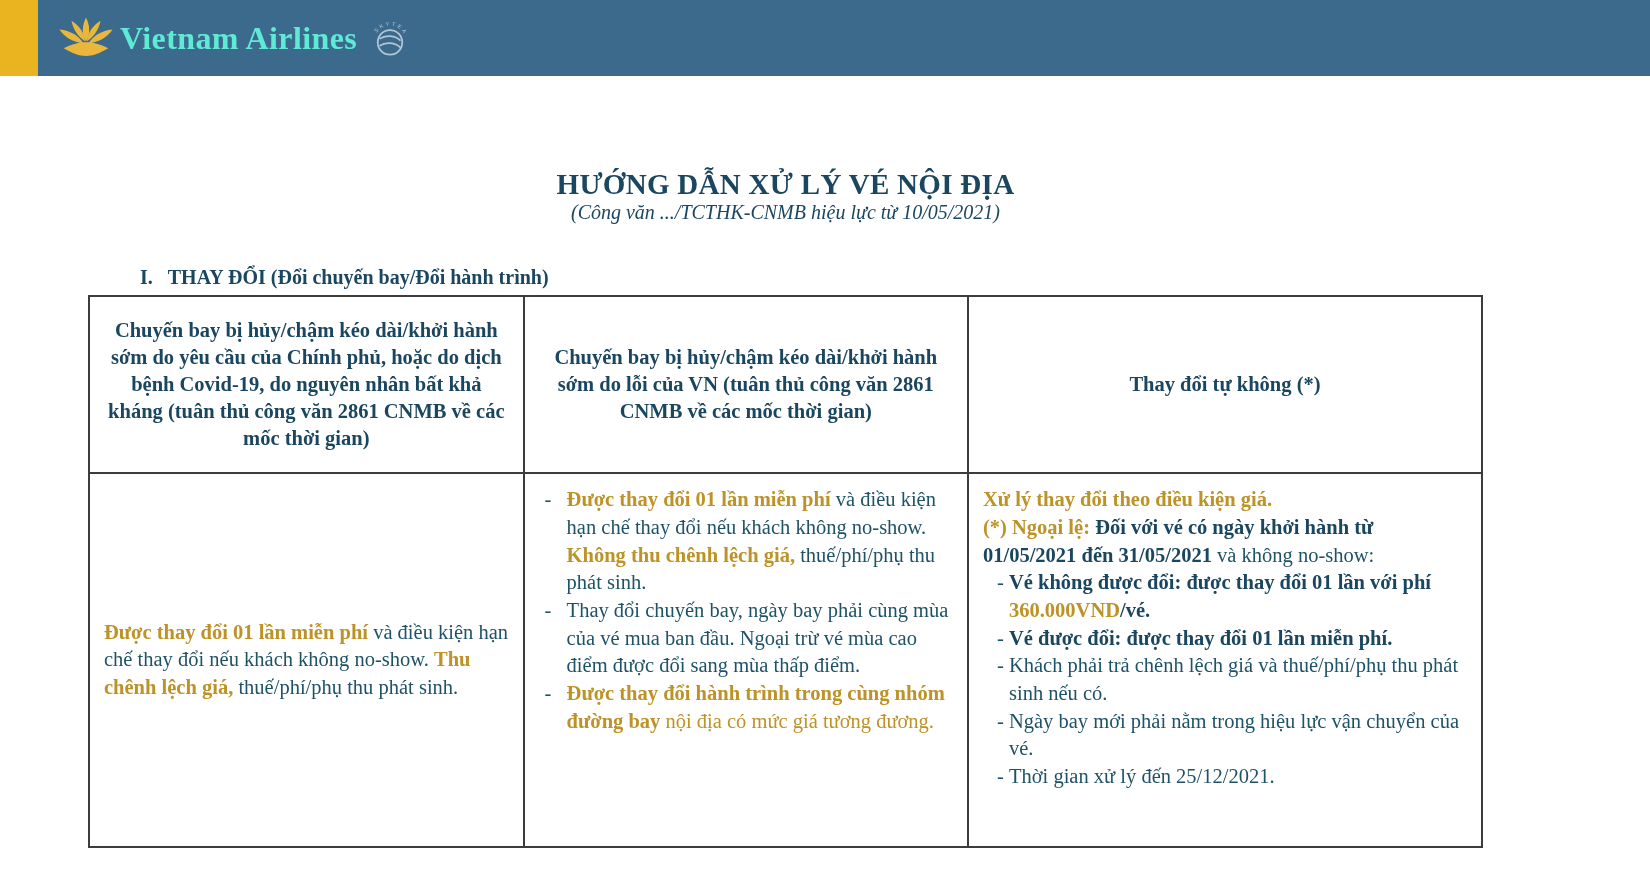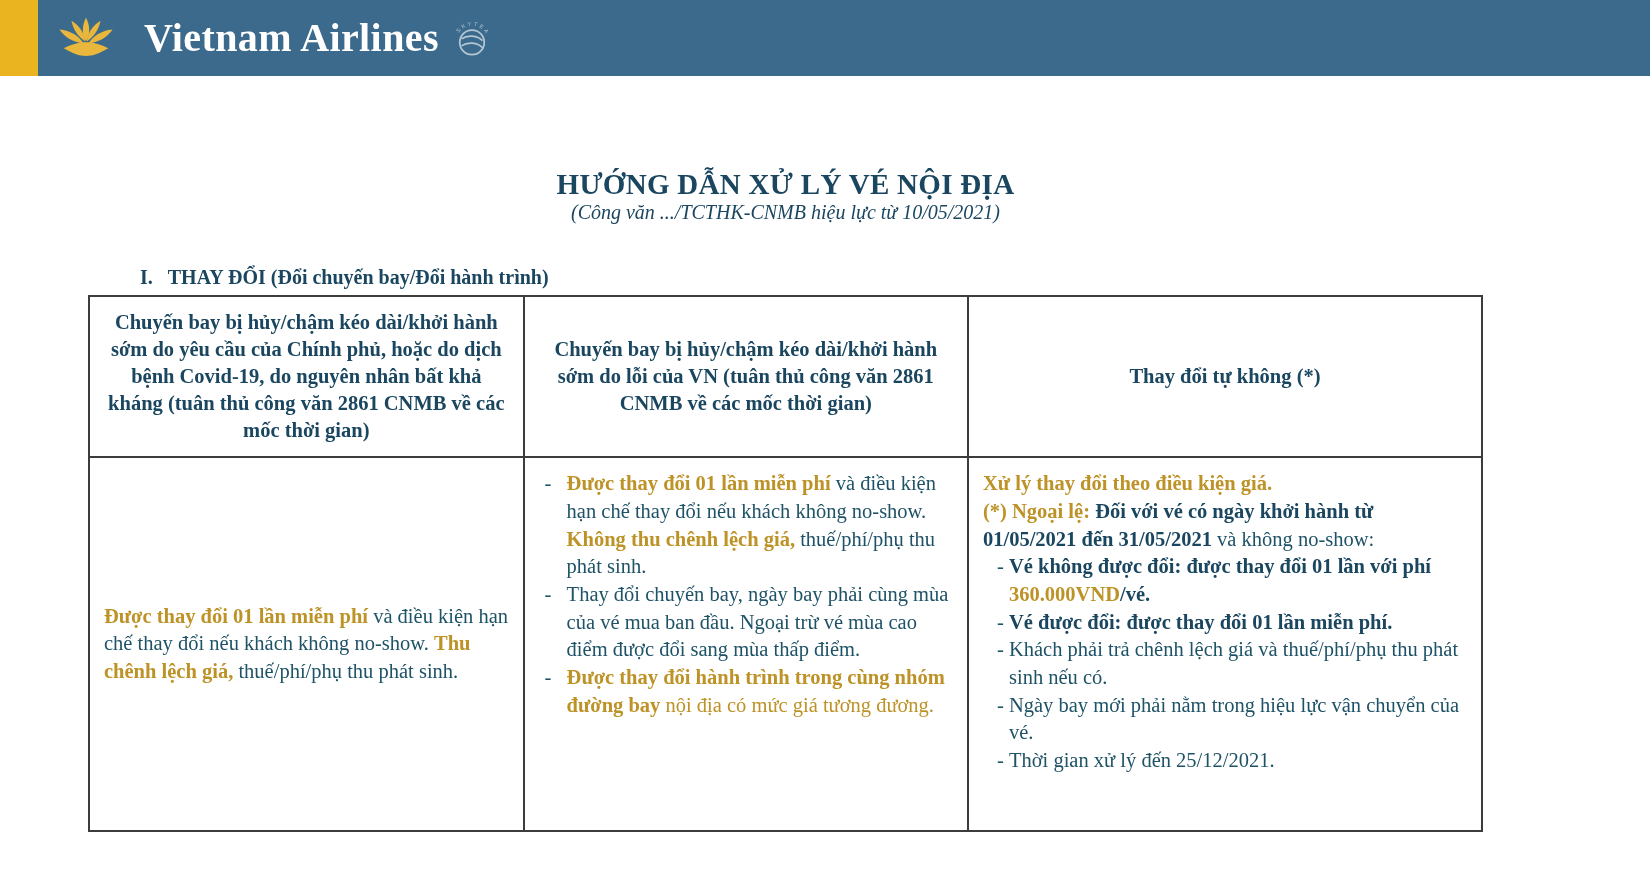--- a/index.html
+++ b/index.html
@@ -18,22 +18,22 @@
     display:flex; align-items:center;
   }
   .yellow-block {
     position:absolute; left:0; top:0;
     width:38px; height:100%;
     background:var(--accent-gold, #E9B41F);
   }
   .logo-group { display:flex; align-items:center; margin-left:56px; }
   .lotus-wrap { display:inline-flex; margin-right:4px; }
   .brand {
-    color:#ffffff; font-size:40px; font-weight:600;
-    letter-spacing:0.4px; line-height:1;margin-left:24px;
+    color:#5eead4; font-size:32px; font-weight:600;
+    letter-spacing:0.4px; line-height:1;
   }
   .skyteam-wrap { display:inline-flex; margin-left:12px; opacity:0.85; }
   
   .container { width:1395px; margin-left:88px; }
   .title-block { margin-top:92px; text-align:center; }
   .page-title {
     font-size:29px; font-weight:bold;
     color:var(--heading-dark, #1A4660);
     letter-spacing:0.3px;
   }
@@ -50,21 +50,21 @@
   table.policy {
     width:100%;
     border-collapse:collapse;
     table-layout:fixed;
   }
   table.policy th, table.policy td {
     border:2px solid #3C3C3C;
   }
   table.policy th {
     height:138px;
-    padding:12px 14px;
+    padding:20px 14px;
     text-align:center; vertical-align:middle;
     font-size:20.5px; font-weight:bold; line-height:1.32;
     color:var(--heading-dark, #1A4660);
   }
   table.policy td {
     height:374px;
     font-size:20.5px; line-height:1.35;
     padding:12px 12px 12px 14px;
   }
   td.c1 { vertical-align:middle; padding-left:16px; padding-right:18px; }

